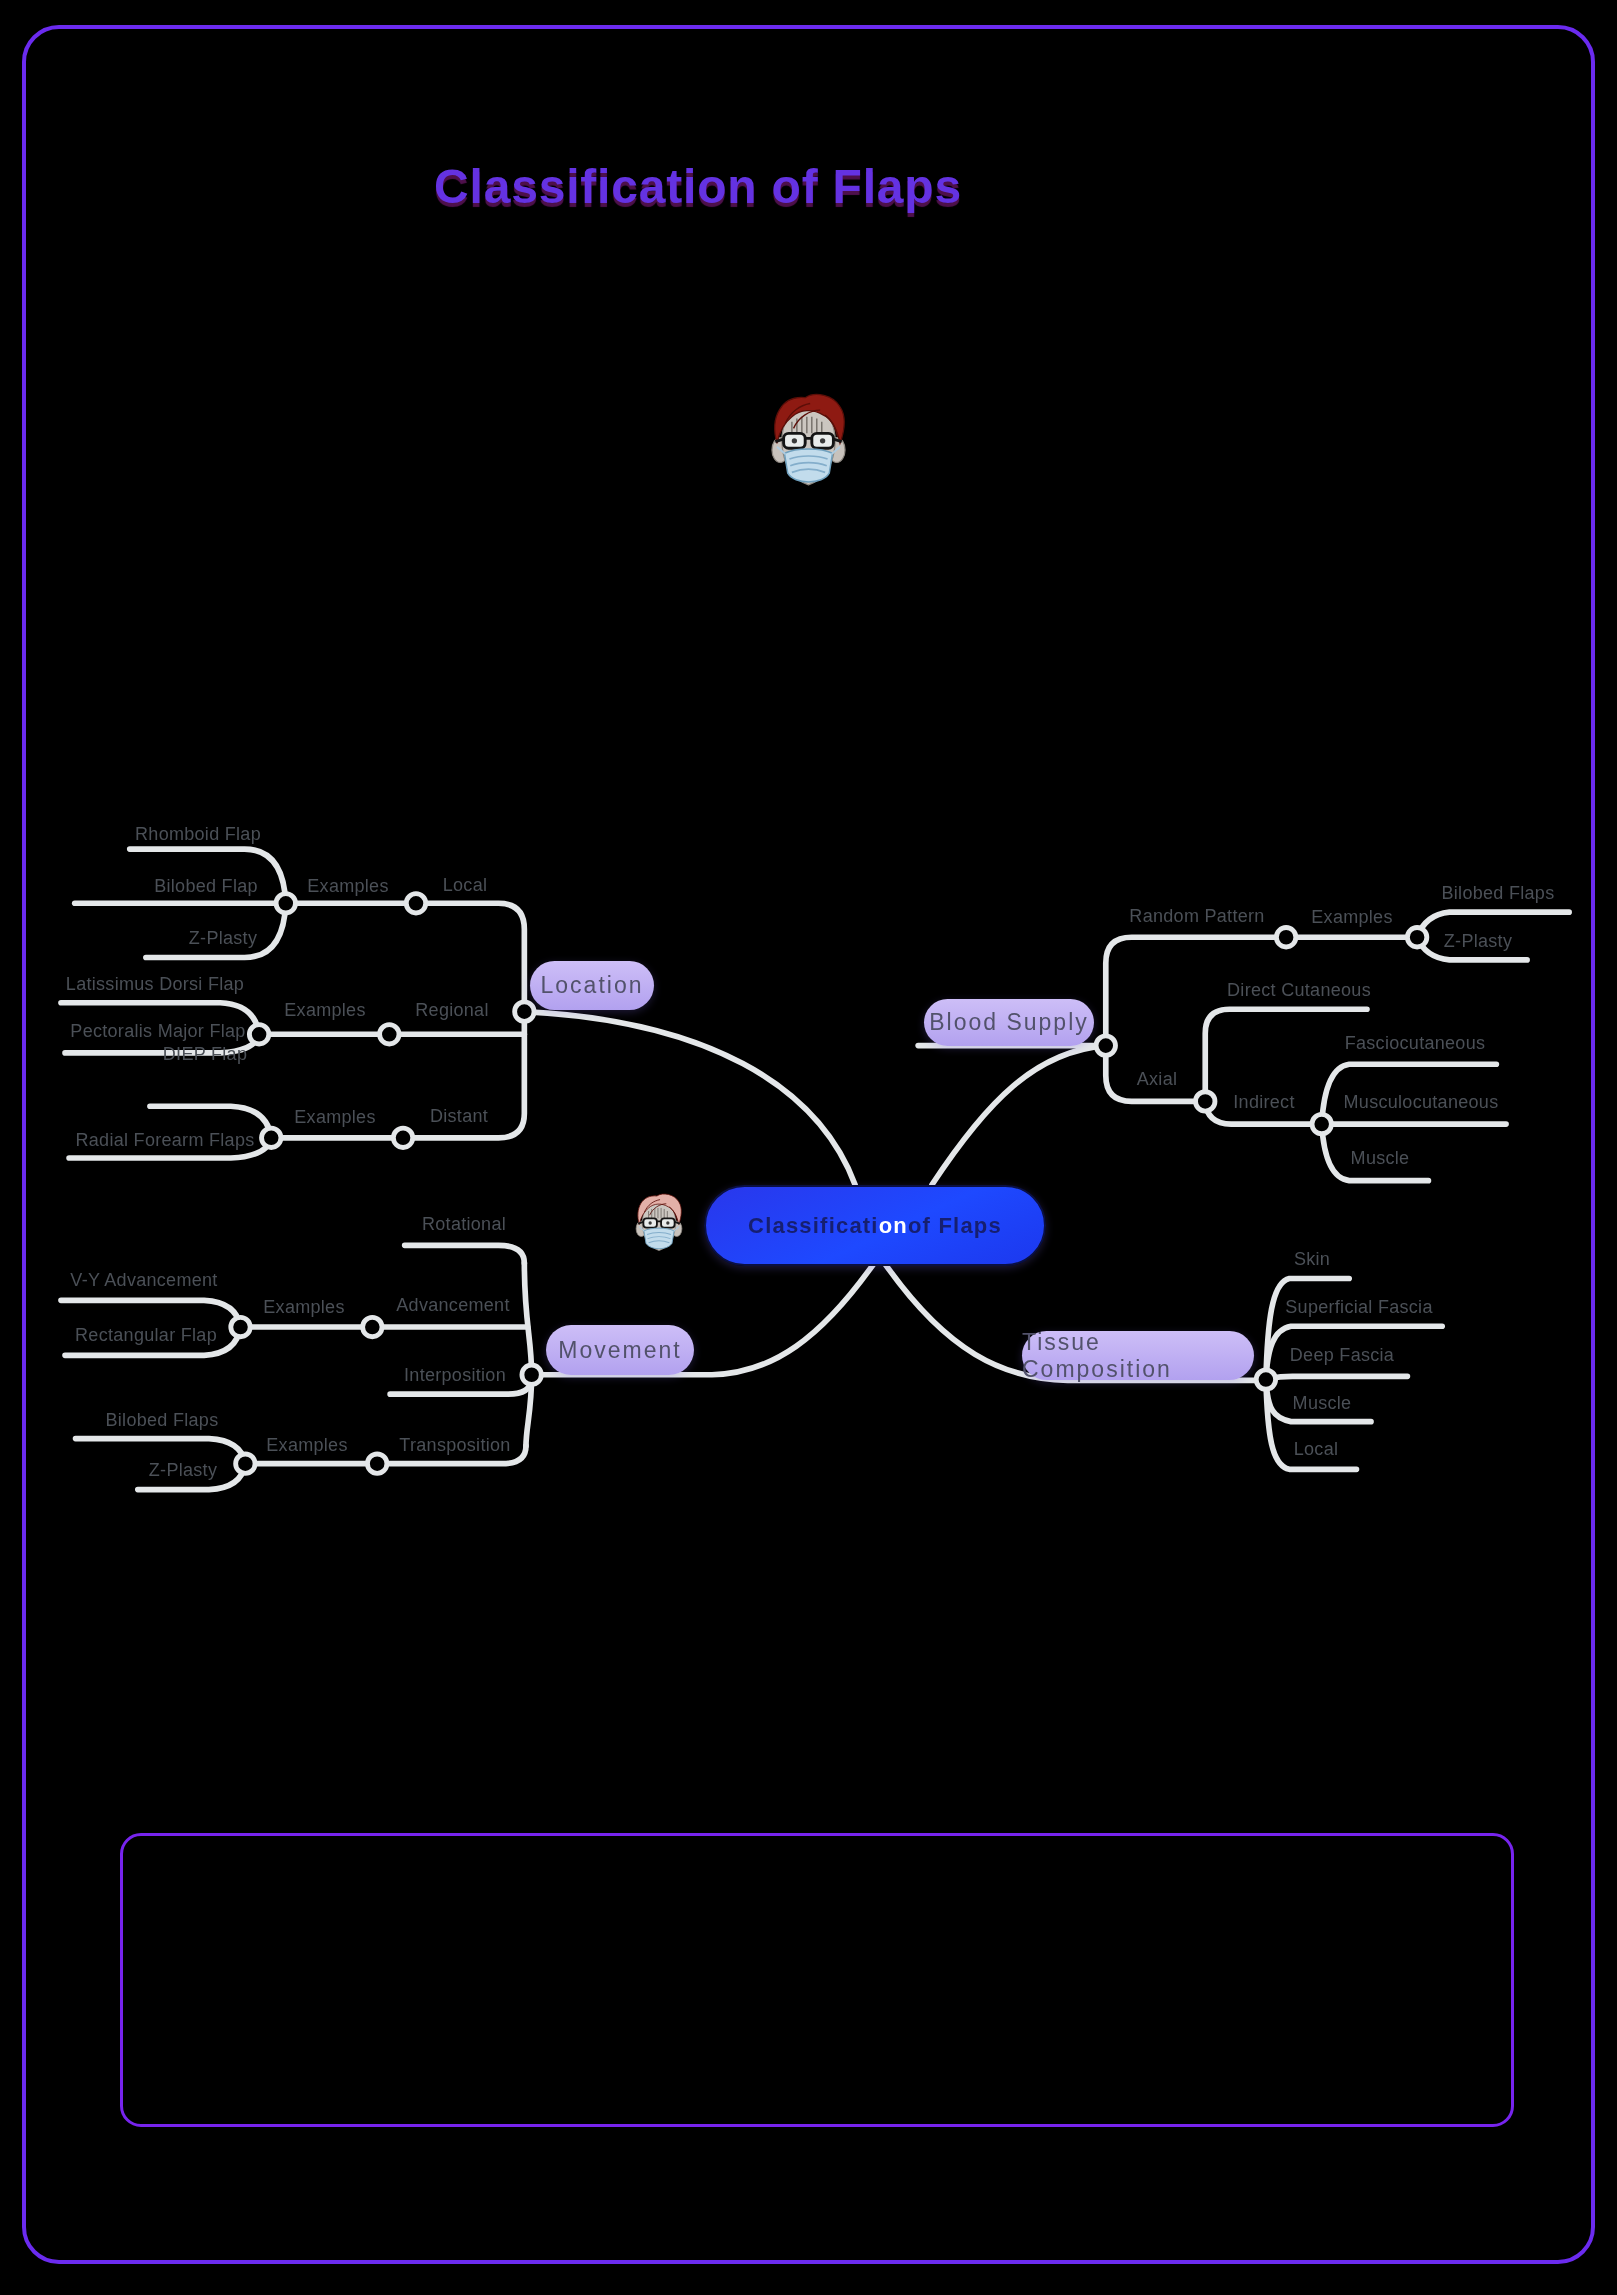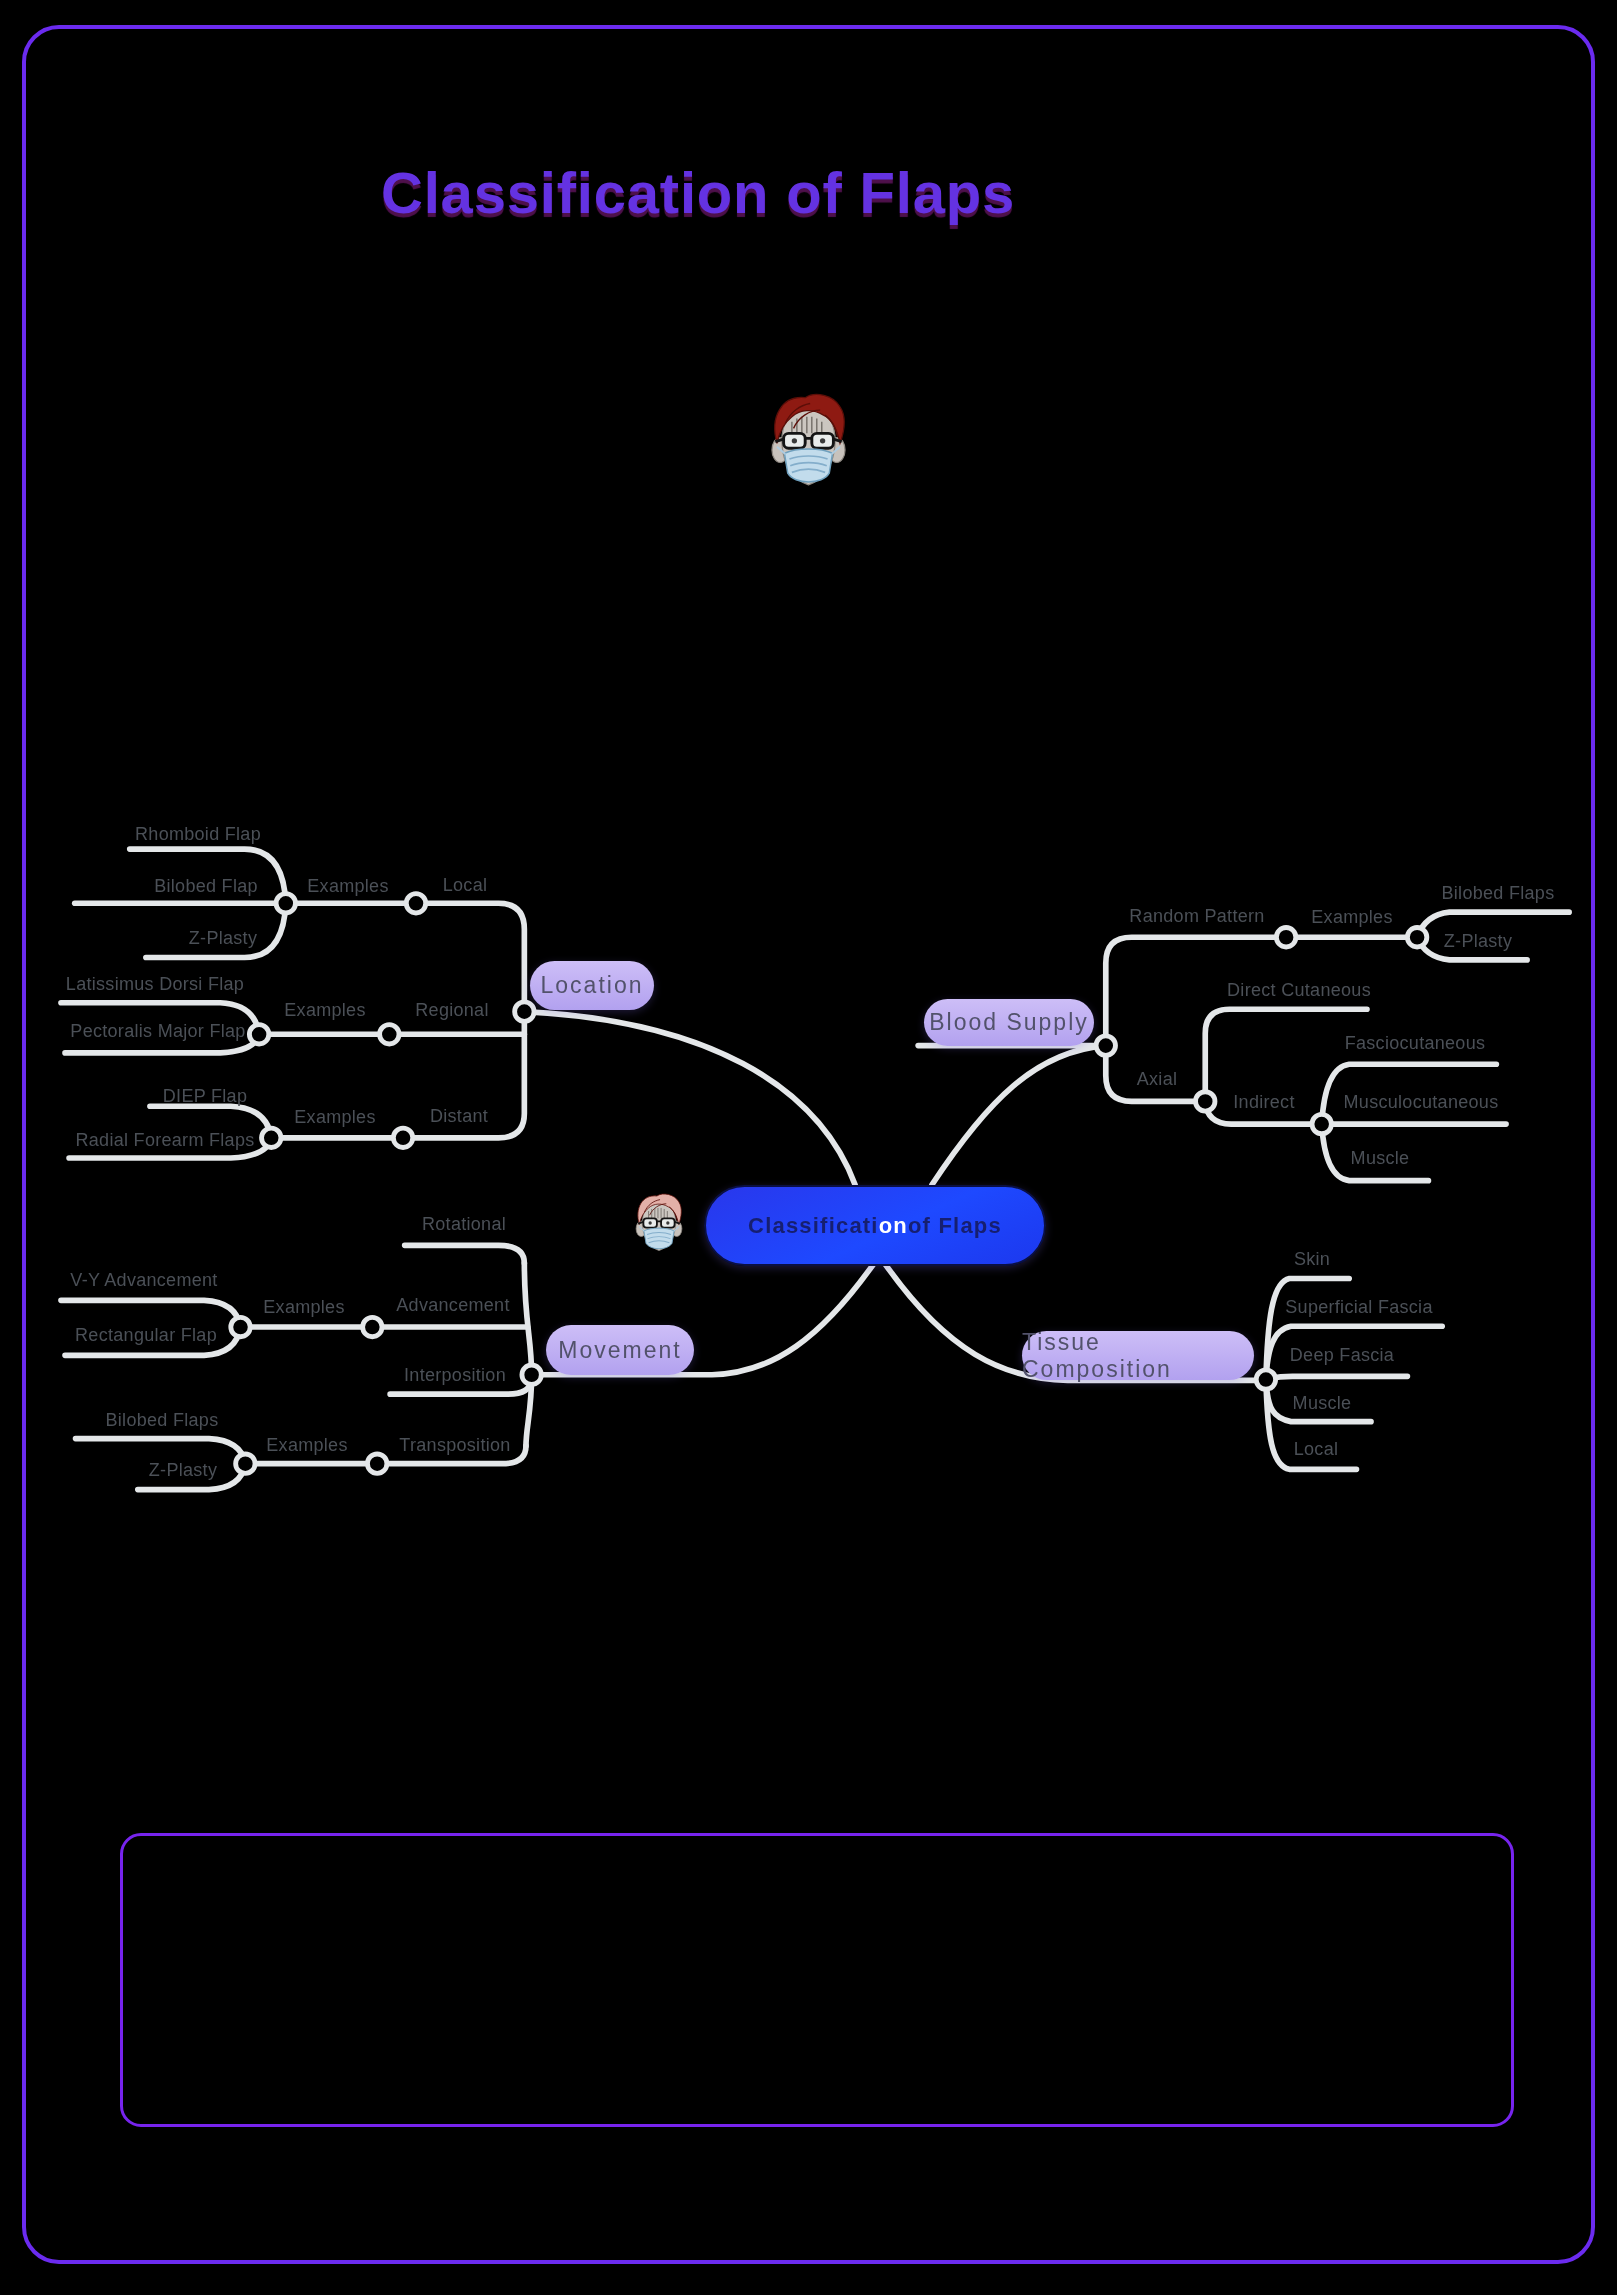--- a/index.html
+++ b/index.html
@@ -1,21 +1,21 @@
 <!DOCTYPE html>
 <html style="font-size:13px"><head>
 <meta charset="utf-8">
 <style>
   html,body{margin:0;padding:0;background:#000;}
   #canvas{position:relative;width:1618px;height:2295px;background:#000;overflow:hidden;
           font-family:"Liberation Sans",sans-serif;}
   .frame{position:absolute;left:22px;top:25px;width:1565px;height:2231px;
          border:4px solid #6B2BEF;border-radius:37px;}
   .page-title{position:absolute;left:0;top:159px;width:1396px;text-align:center;
-              font-size:58px;font-weight:bold;letter-spacing:0.8px;color:#6432E2;
+              font-size:48px;font-weight:bold;letter-spacing:0.8px;color:#6432E2;
               text-shadow:0 4px 0.8px rgba(205,42,196,0.38);}
   .mapsvg{position:absolute;left:0;top:0;width:1618px;height:2295px;}
   .lbl{position:absolute;transform:translate(-50%,-50%);white-space:nowrap;
        font-size:18px;font-weight:400;color:#4B5057;letter-spacing:0.3px;}
   .pill{position:absolute;display:flex;align-items:center;justify-content:center;
         border-radius:808px;background:linear-gradient(180deg,#CDBEF7 0%,#B2A1EF 100%);
         color:#52526B;font-size:23px;font-weight:400;letter-spacing:2px;
         box-shadow:0 2.4px 8px rgba(120,100,220,0.25);}
   .pill.central{background:linear-gradient(155deg,#2937EC 0%,#1E49FF 55%,#1C38EE 100%);
         border:2.4px solid #0B1042;font-size:22px;font-weight:600;letter-spacing:1.2px;}
@@ -133,21 +133,21 @@
 
   <div class="lbl" style="left:198px;top:834px">Rhomboid Flap</div>
   <div class="lbl" style="left:206px;top:886px">Bilobed Flap</div>
   <div class="lbl" style="left:223px;top:938px">Z-Plasty</div>
   <div class="lbl" style="left:348px;top:886px">Examples</div>
   <div class="lbl" style="left:465px;top:885px">Local</div>
   <div class="lbl" style="left:155px;top:984px">Latissimus Dorsi Flap</div>
   <div class="lbl" style="left:158px;top:1031px">Pectoralis Major Flap</div>
   <div class="lbl" style="left:325px;top:1010px">Examples</div>
   <div class="lbl" style="left:452px;top:1010px">Regional</div>
-  <div class="lbl" style="left:205px;top:1096px">DIEP Flap</div>
+  <div class="lbl" style="left:205px;top:1054px">DIEP Flap</div>
   <div class="lbl" style="left:165px;top:1140px">Radial Forearm Flaps</div>
   <div class="lbl" style="left:335px;top:1117px">Examples</div>
   <div class="lbl" style="left:459px;top:1116px">Distant</div>
 
   <div class="lbl" style="left:1197px;top:916px">Random Pattern</div>
   <div class="lbl" style="left:1352px;top:917px">Examples</div>
   <div class="lbl" style="left:1498px;top:893px">Bilobed Flaps</div>
   <div class="lbl" style="left:1478px;top:941px">Z-Plasty</div>
   <div class="lbl" style="left:1157px;top:1079px">Axial</div>
   <div class="lbl" style="left:1299px;top:990px">Direct Cutaneous</div>

